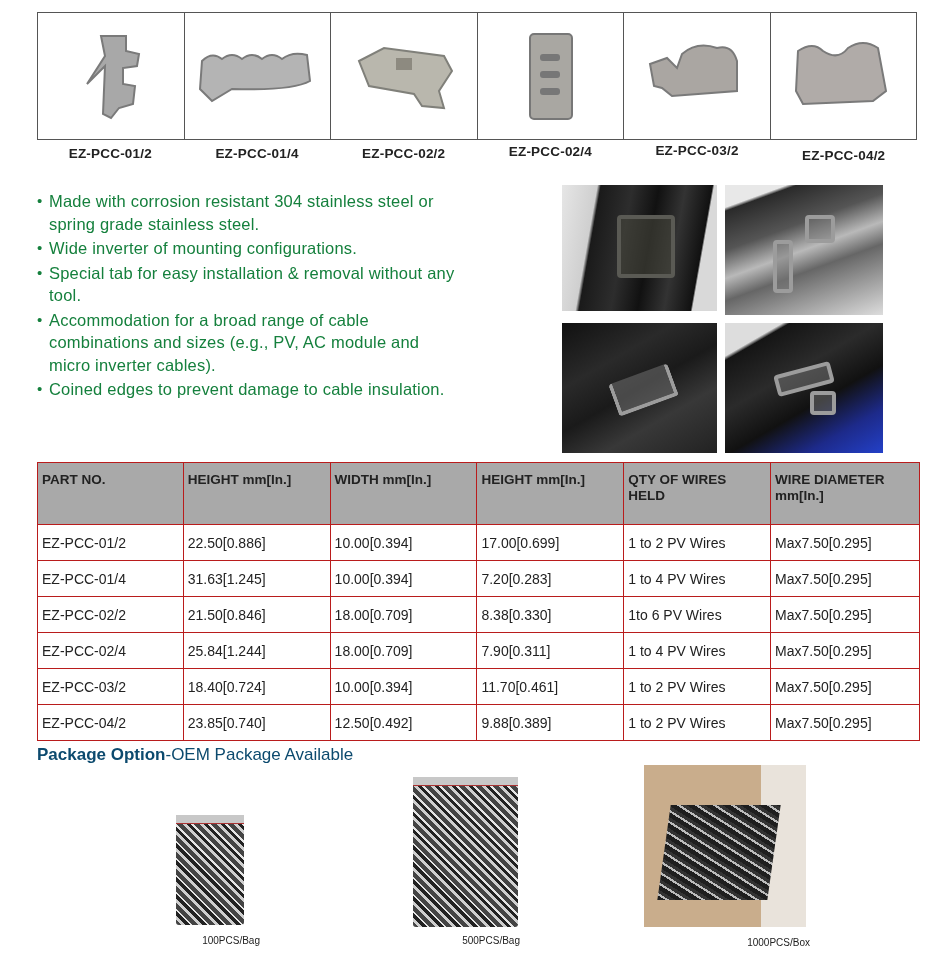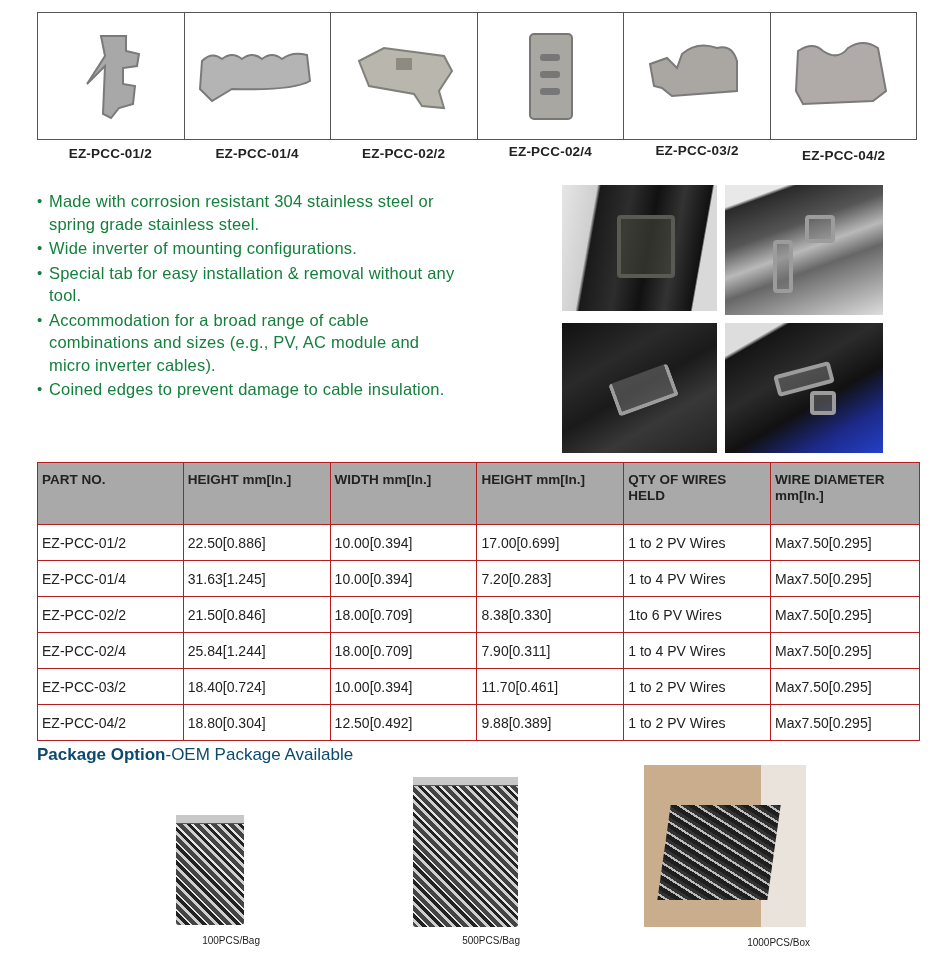--- a/index.html
+++ b/index.html
@@ -170,21 +170,21 @@
     <tr>
       <td>EZ-PCC-03/2</td>
       <td>18.40[0.724]</td>
       <td>10.00[0.394]</td>
       <td>11.70[0.461]</td>
       <td>1 to 2 PV Wires</td>
       <td>Max7.50[0.295]</td>
     </tr>
     <tr>
       <td>EZ-PCC-04/2</td>
-      <td>18.80[0.304]</td>
+      <td>23.85[0.740]</td>
       <td>12.50[0.492]</td>
       <td>9.88[0.389]</td>
       <td>1 to 2 PV Wires</td>
       <td>Max7.50[0.295]</td>
     </tr>
   </tbody>
 </table>
 
 <div class="pkg-title"><b>Package Option</b><span>-OEM Package Available</span></div>
 

